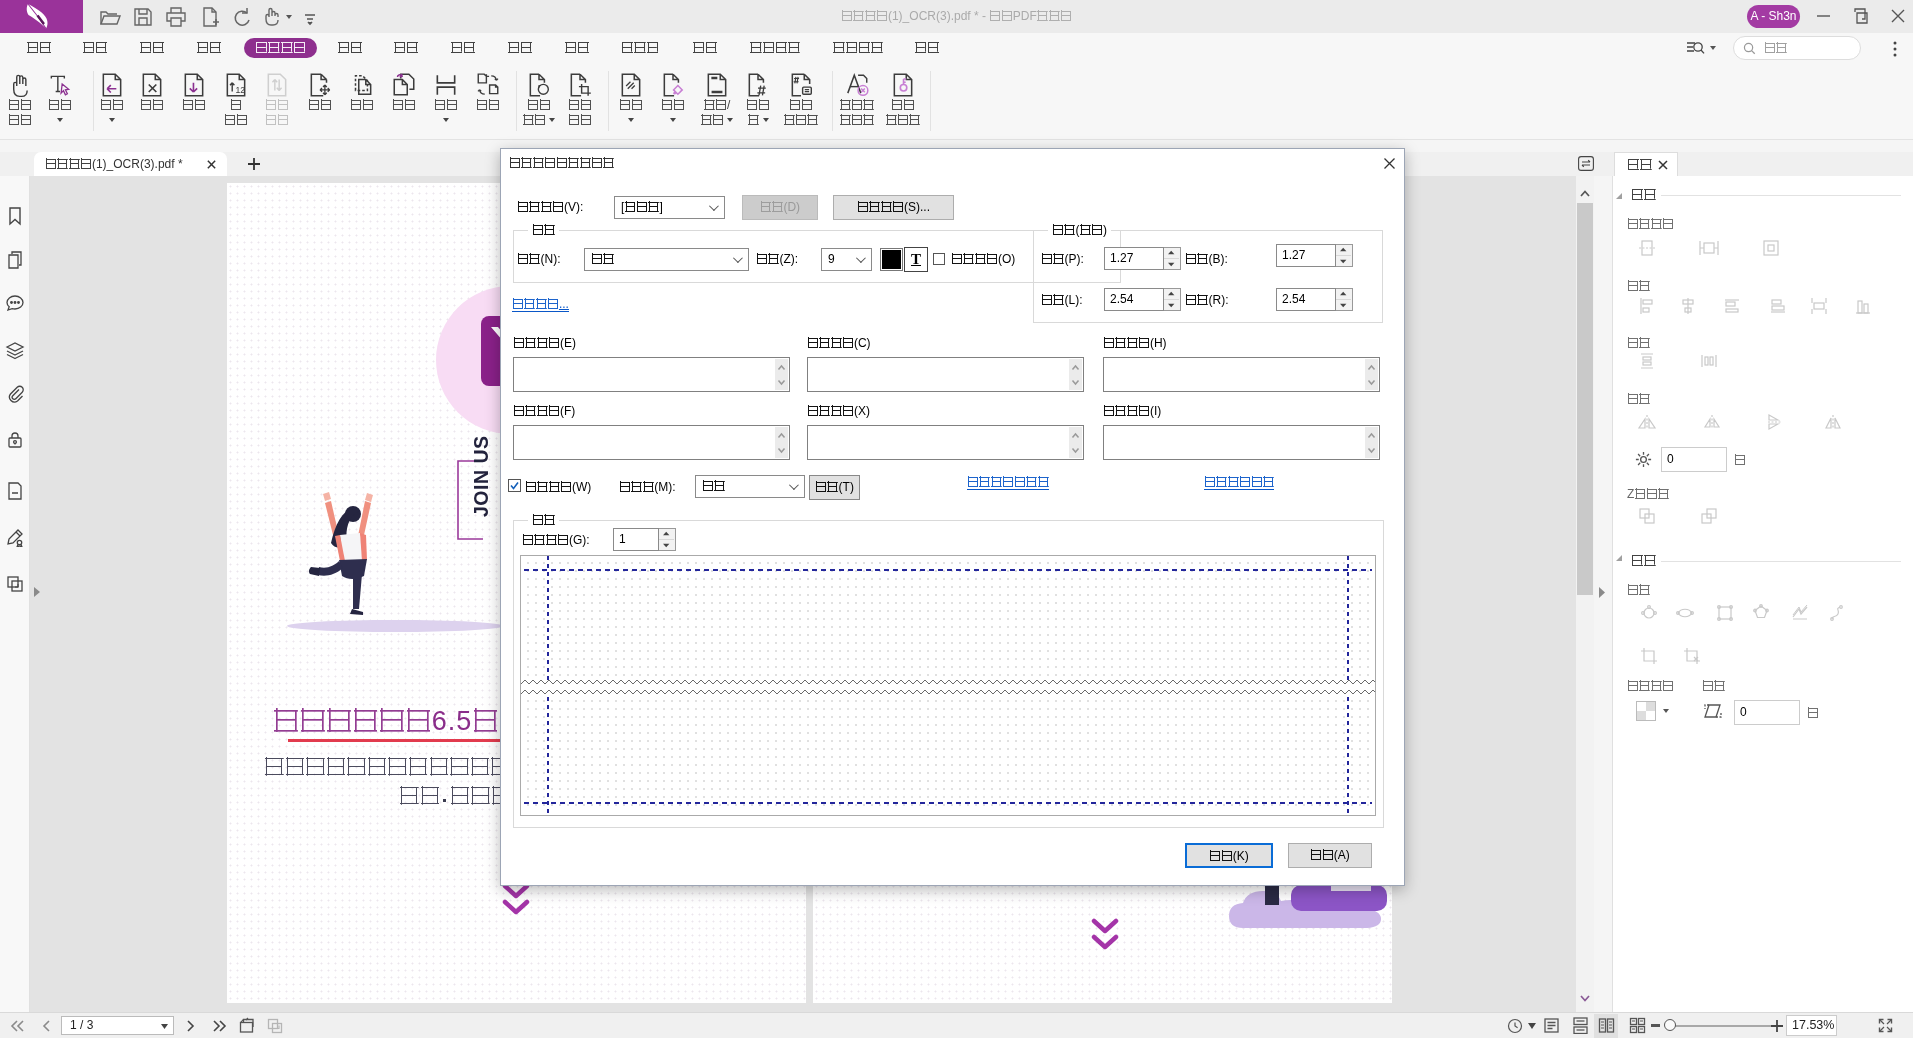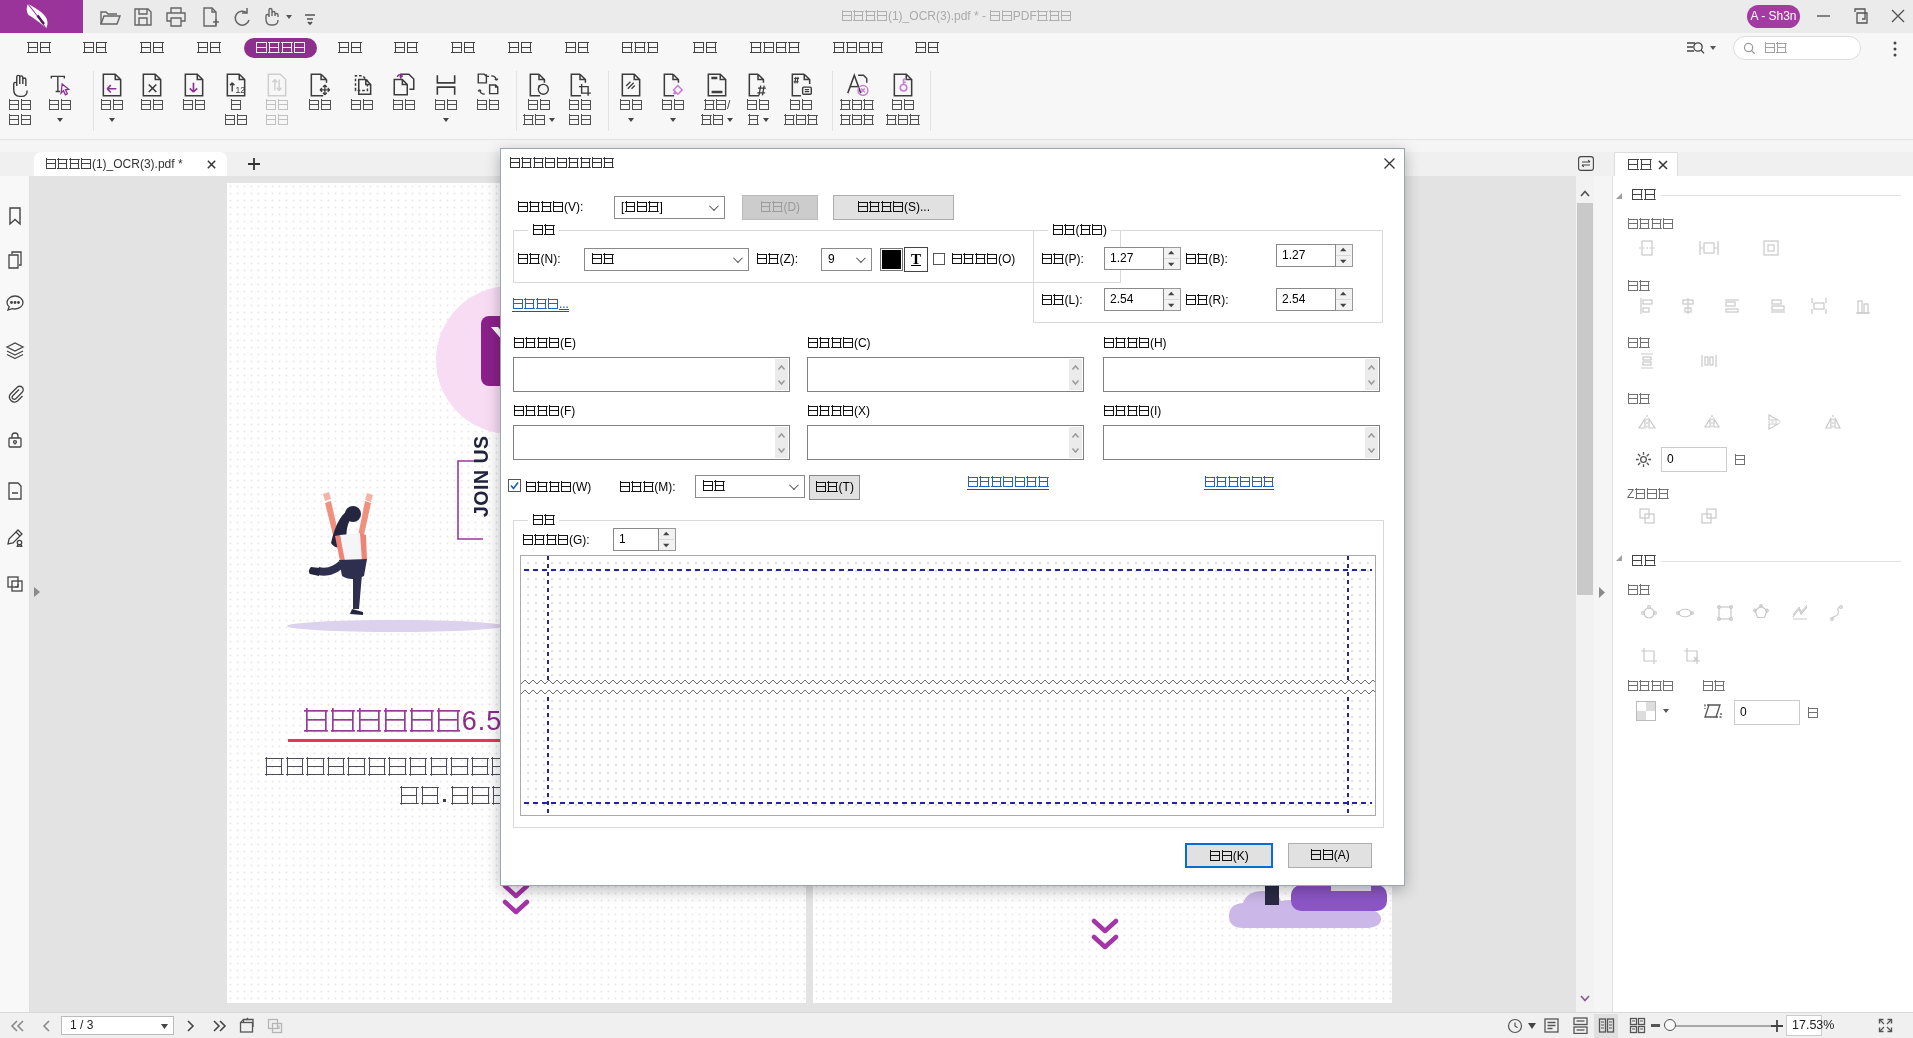--- a/index.html
+++ b/index.html
@@ -337,21 +337,21 @@
      <path d="M113 352 l-5 1 5 25 5 0z" fill="#ef8376"></path>
      <path d="M133 350 l6 2 1 25 -5 1z" fill="#ef8376"></path>
      <path d="M112 377 l28 -1 -3 17 c-8 4 -16 4 -22 0z" fill="#2e2e4e"></path>
      <path d="M116 385 c-8 7 -17 9 -25 7 l1 -8 c8 2 15 -1 20 -6z" fill="#2e2e4e"></path>
      <path d="M84 384 l9 1 -1 8 -9 -2 c-2 -2 -1 -5 1 -7z" fill="#252540"></path>
      <path d="M126 391 l9 0 -3 35 -6 0z" fill="#2e2e4e"></path>
      <path d="M125 426 l11 3 0 3 -13 -1z" fill="#252540"></path>
     </g>
     <text x="261" y="334" font-size="19.5" font-weight="bold" fill="#23233d" font-family="Liberation Sans" transform="rotate(-90 261 334)" letter-spacing="0.5">JOIN US</text>
    </svg>
-   <div class="abs bold" style="left:76px;top:523px;font-size:27px;color:#8a2d8a;letter-spacing:1px;white-space:nowrap"><span class="cjk"></span><span class="cjk"></span><span class="cjk"></span><span class="cjk"></span><span class="cjk"></span><span class="cjk"></span>6.5<span class="cjk"></span><span class="cjk"></span><span class="cjk"></span></div>
+   <div class="abs bold" style="left:46px;top:523px;font-size:27px;color:#8a2d8a;letter-spacing:1px;white-space:nowrap"><span class="cjk"></span><span class="cjk"></span><span class="cjk"></span><span class="cjk"></span><span class="cjk"></span><span class="cjk"></span>6.5<span class="cjk"></span><span class="cjk"></span><span class="cjk"></span></div>
    <div class="abs" style="left:61px;top:556px;width:420px;height:3px;background:#e23b4e"></div>
    <div class="abs" style="left:37px;top:572px;font-size:21px;color:#3c3c50;white-space:nowrap"><span class="cjk"></span><span class="cjk"></span><span class="cjk"></span><span class="cjk"></span><span class="cjk"></span><span class="cjk"></span><span class="cjk"></span><span class="cjk"></span><span class="cjk"></span><span class="cjk"></span><span class="cjk"></span><span class="cjk"></span><span class="cjk"></span><span class="cjk"></span></div>
    <div class="abs" style="left:172px;top:601px;font-size:21px;color:#3c3c50;white-space:nowrap"><span class="cjk"></span><span class="cjk"></span><span class="cjkp"></span><span class="cjk"></span><span class="cjk"></span><span class="cjk"></span></div>
    <svg class="abs" style="left:274px;top:700px" width="30" height="36" viewBox="0 0 30 36" fill="none" stroke="#a434a8" stroke-width="4.5" stroke-linecap="round" stroke-linejoin="round">
             <path d="M4 3l11 10L26 3M4 19l11 10 11-10"></path>
           </svg>
   </div>
   <div class="page" style="left:782px">
    <svg class="abs" style="left:277px;top:735px" width="30" height="36" viewBox="0 0 30 36" fill="none" stroke="#a434a8" stroke-width="4.5" stroke-linecap="round" stroke-linejoin="round">
             <path d="M4 3l11 10L26 3M4 19l11 10 11-10"></path>
@@ -630,21 +630,21 @@
         <rect x="1.5" y="9.5" width="6" height="6"></rect>
         <rect x="9.5" y="9.5" width="6" height="6"></rect>
         <path d="M3 4h3M11 4h3M3 12h3M11 12h3" stroke-width="1"></path>
       </svg>
  <div class="abs" style="left:1651px;top:11px;width:9px;height:2.5px;background:#555"></div>
  <div class="abs" style="left:1674px;top:12px;width:102px;height:1.5px;background:#a8a8a8"></div>
  <div class="abs" style="left:1664px;top:6px;width:12px;height:12px;border:1.6px solid #555;border-radius:50%;background:#fafafa"></div>
  <svg class="abs" style="left:1771px;top:7px" width="12" height="12" viewBox="0 0 12 12" stroke="#444" stroke-width="1.8">
         <path d="M6 0v12M0 6h12"></path>
       </svg>
- <div class="abs" style="left:1786px;top:2px;width:36px;height:21px;background:#fff;border:1px solid #ccc;line-height:19px;padding-left:5px;font-size:12.5px;color:#222">17.53%</div>
+ <div class="abs" style="left:1786px;top:2px;width:51px;height:21px;background:#fff;border:1px solid #ccc;line-height:19px;padding-left:5px;font-size:12.5px;color:#222">17.53%</div>
  <svg class="abs" style="left:1877px;top:4px" width="17" height="17" viewBox="0 0 17 17" fill="none" stroke="#555" stroke-width="1.4">
         <path d="M10.5 2.5h4v4M2.5 10.5v4h4M10.5 14.5h4v-4M6.5 2.5h-4v4"></path>
         <path d="M14 3l-4 4M3 14l4-4M14 14l-4-4M3 3l4 4" stroke-width="1.2"></path>
       </svg>
 </div>
 
 <div id="dialog">
  <div class="abs" style="left:8px;top:7px;font-size:12px;color:#222"><span class="cjk"></span><span class="cjk"></span><span class="cjk"></span><span class="cjk"></span><span class="cjk"></span><span class="cjk"></span><span class="cjk"></span><span class="cjk"></span><span class="cjk"></span></div>
  <svg class="abs" style="left:882px;top:8px" width="13" height="13" viewBox="0 0 13 13" stroke="#333" stroke-width="1.3">
         <path d="M1.5 1.5l10 10M11.5 1.5l-10 10"></path>

